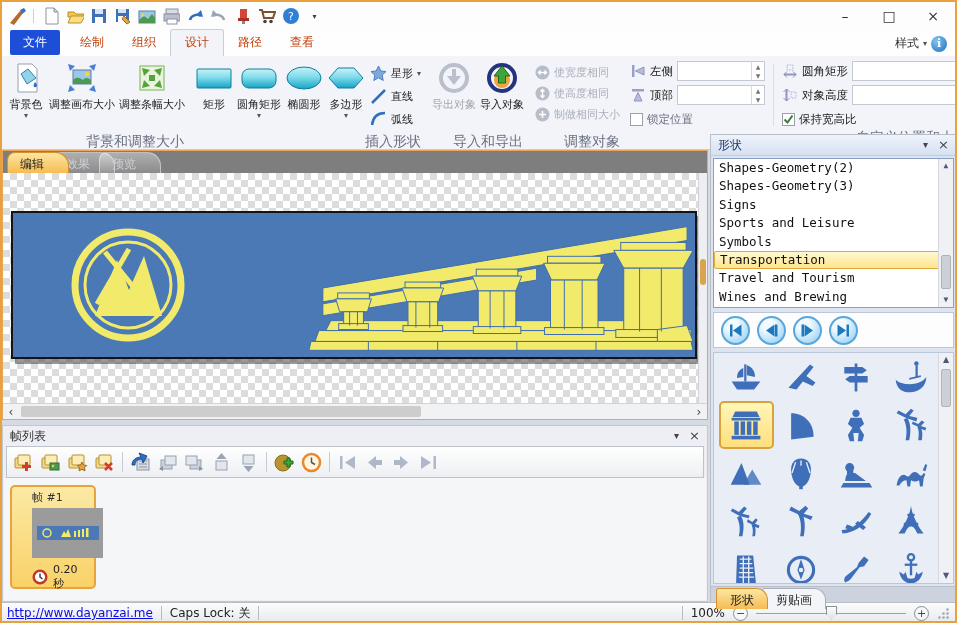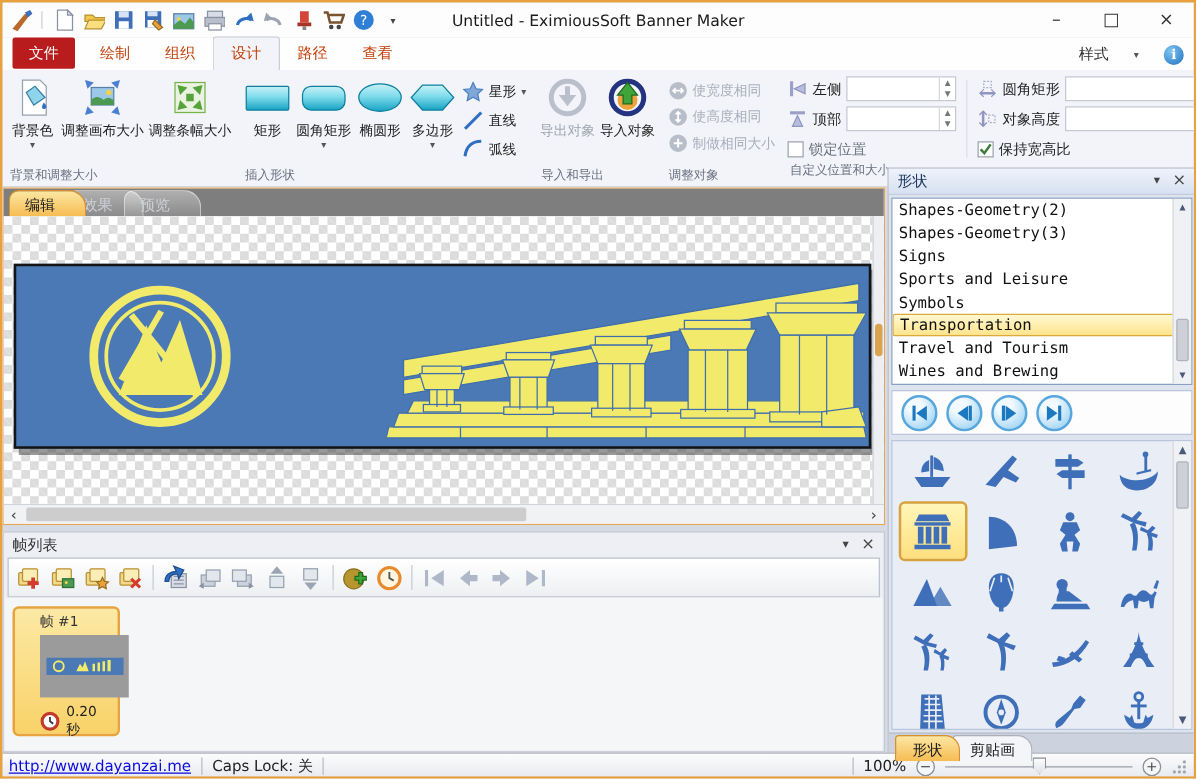--- a/index.html
+++ b/index.html
@@ -12,31 +12,31 @@
 .qat{display:flex;align-items:center;gap:5px;padding-left:5px}
 .qi{width:19px;height:19px;display:flex;align-items:center;justify-content:center}
 .qsep{width:1px;height:14px;background:#CFCFCF;margin:0 2px}
 .title{position:absolute;left:200px;right:200px;text-align:center;font-size:12.5px;color:#1a1a1a}
 .wctrl{margin-left:auto;display:flex}
 .wbtn{width:44px;height:27px;display:flex;align-items:center;justify-content:center;font-size:14px;color:#333}
 
 
 .tabrow{position:absolute;left:0;top:28px;right:0;height:26px;background:#FEFEFE;display:flex;align-items:flex-end}
 .tab{padding:4px 14px 5px;font-size:12px;color:#c2410c;white-space:nowrap}
-.tab.file{background:#b91c1c;color:#fff;border-radius:2px;margin:0 6px 1px 8px;padding:4px 13px}
+.tab.file{background:#1d4ed8;color:#fff;border-radius:2px;margin:0 6px 1px 8px;padding:4px 13px}
 .tab.active{background:#F3F4F9;border:1px solid #C9CDD6;border-bottom:none;border-radius:3px 3px 0 0}
-.tabrow-right{margin-left:auto;display:flex;align-items:center;gap:20px;padding:0 8px 4px 0;font-size:12px;color:#333}
+.tabrow-right{margin-left:auto;display:flex;align-items:center;gap:4px;padding:0 8px 4px 0;font-size:12px;color:#333}
 .mini-caret{font-size:8px;color:#555}
 .info-icon{width:16px;height:16px;border-radius:50%;background:radial-gradient(circle at 35% 30%,#7FC4F0,#1D6FC2);color:#fff;font-size:11px;font-weight:bold;display:flex;align-items:center;justify-content:center;font-family:"DejaVu Serif",serif}
 
 
 .ribbon{position:absolute;left:0;top:54px;right:0;height:94px;background:#F3F4F9;display:flex;border-bottom:1px solid #C9CDD6}
 .rgroup{display:flex;flex-direction:column}
 .rbody{display:flex;flex:1;align-items:flex-start;padding:3px 3px 0}
-.rlabel{height:16px;text-align:left;font-size:10px;color:#6A7080;white-space:nowrap;padding:0 6px}
+.rlabel{height:16px;text-align:right;font-size:14px;color:#6A7080;white-space:nowrap;padding:0 6px}
 .rsep{width:1px;background:#DCDFE6;margin:3px 0}
 .bb{display:flex;flex-direction:column;align-items:center;padding:1px 2px;min-width:42px}
 .bb .bi{height:36px;display:flex;align-items:center;justify-content:center}
 .bb .bl{font-size:11px;white-space:nowrap;margin-top:1px}
 .caret{font-size:8px;color:#555;line-height:7px}
 .smallcol{display:flex;flex-direction:column;justify-content:flex-start;gap:6px;padding:6px 3px 0}
 .sb{display:flex;align-items:center;gap:4px;font-size:11px;white-space:nowrap}
 .sb.dis{color:#A8AEBB}
 .g5{display:flex;gap:8px;padding:5px 4px 0}
 .g5col{display:flex;flex-direction:column;gap:4px}
@@ -199,21 +199,20 @@
           </svg>
         </span>
       <span class="qi">
           <svg width="18" height="18">
             <circle cx="9" cy="9" r="8" fill="#2F7FD6"></circle>
             <text x="9" y="13" text-anchor="middle" font-size="11" fill="#fff" font-family="DejaVu Sans">?</text>
           </svg>
         </span>
       <span class="qi" style="font-size:8px;color:#444">▾</span>
     </div>
-    <div class="title">Untitled - EximiousSoft Banner Maker</div>
     <div class="wctrl">
       <div class="wbtn">–</div>
       <div class="wbtn">□</div>
       <div class="wbtn">×</div>
     </div>
   </div>
 
   <div class="tabrow">
     <div class="tab file">文件</div>
     <div class="tab">绘制</div>

